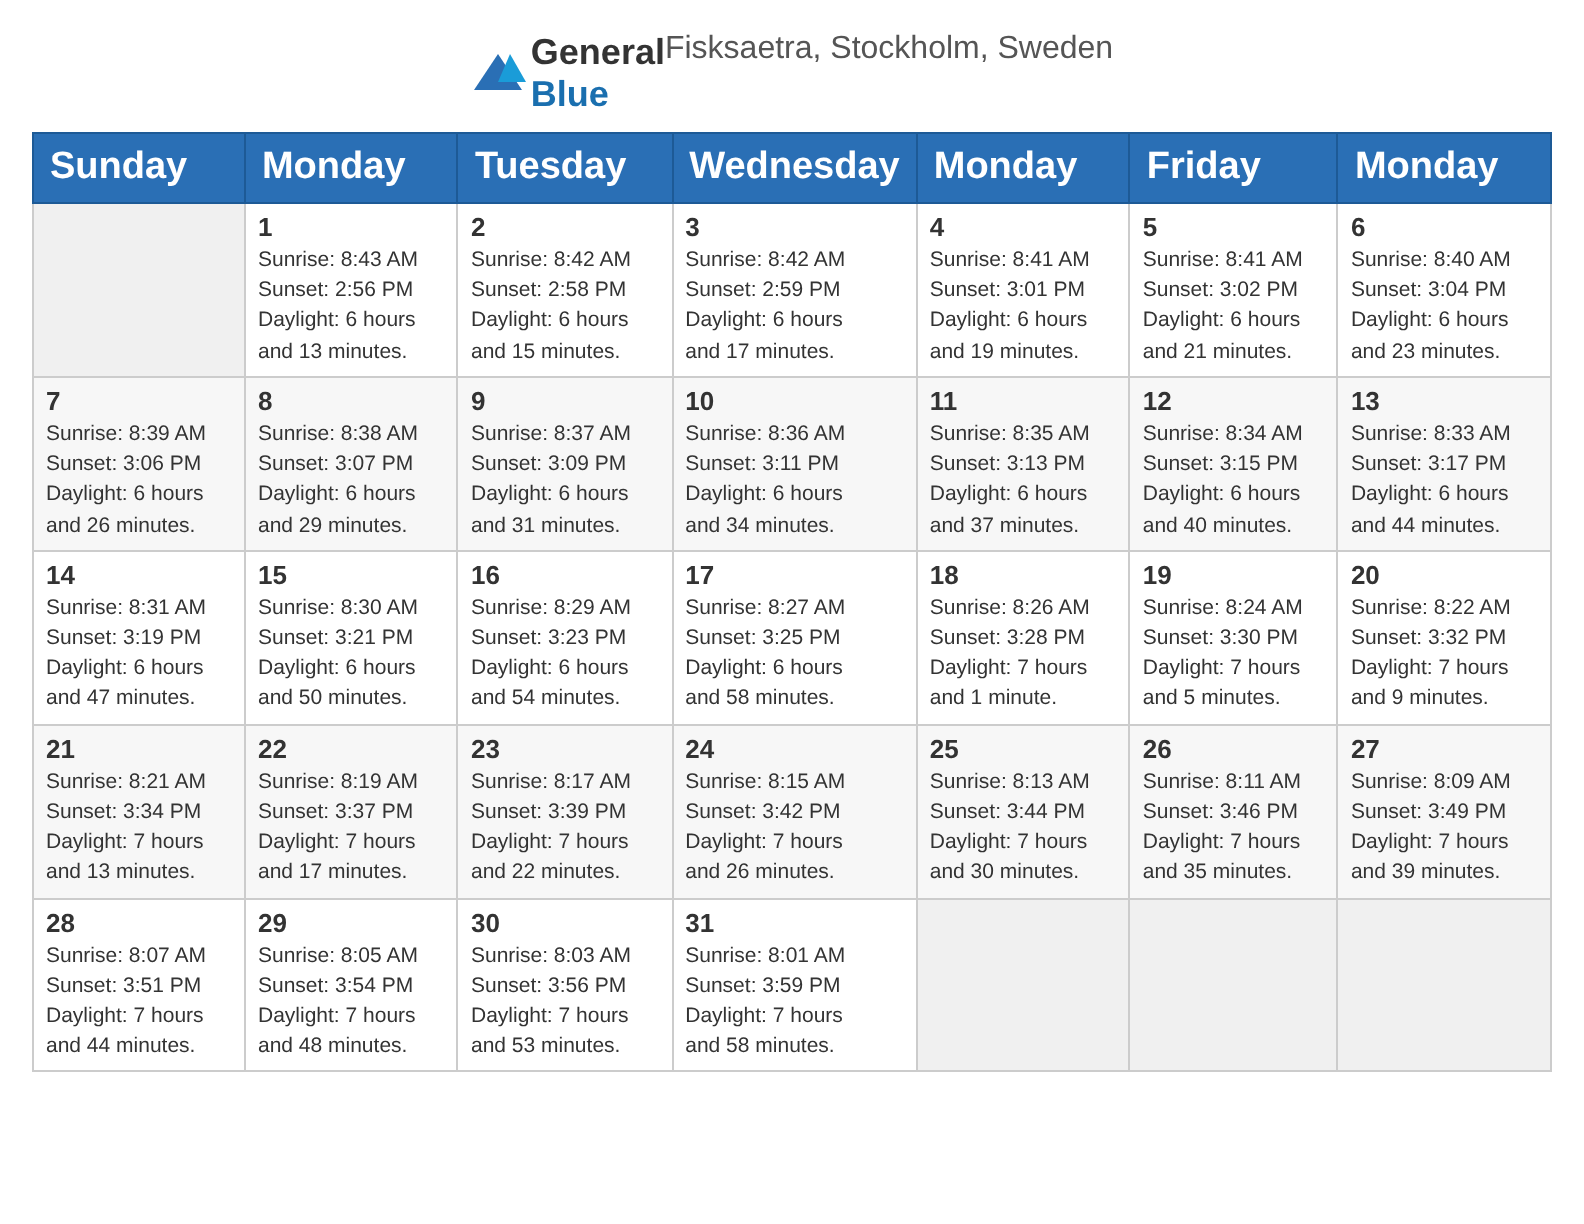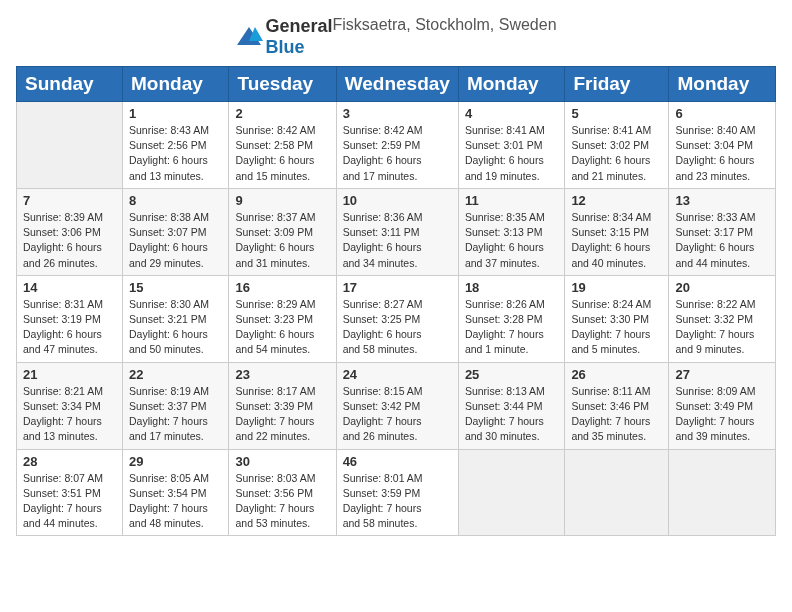--- a/index.html
+++ b/index.html
@@ -248,21 +248,21 @@
         </td>
         <td>
           <span class="day-num">29</span>
           <div class="day-info">Sunrise: 8:05 AM<br>Sunset: 3:54 PM<br>Daylight: 7 hours<br>and 48 minutes.</div>
         </td>
         <td>
           <span class="day-num">30</span>
           <div class="day-info">Sunrise: 8:03 AM<br>Sunset: 3:56 PM<br>Daylight: 7 hours<br>and 53 minutes.</div>
         </td>
         <td>
-          <span class="day-num">46</span>
+          <span class="day-num">31</span>
           <div class="day-info">Sunrise: 8:01 AM<br>Sunset: 3:59 PM<br>Daylight: 7 hours<br>and 58 minutes.</div>
         </td>
         <td class="empty-cell"></td>
         <td class="empty-cell"></td>
         <td class="empty-cell"></td>
       </tr>
     </tbody>
 </table>
 
 </body></html>

